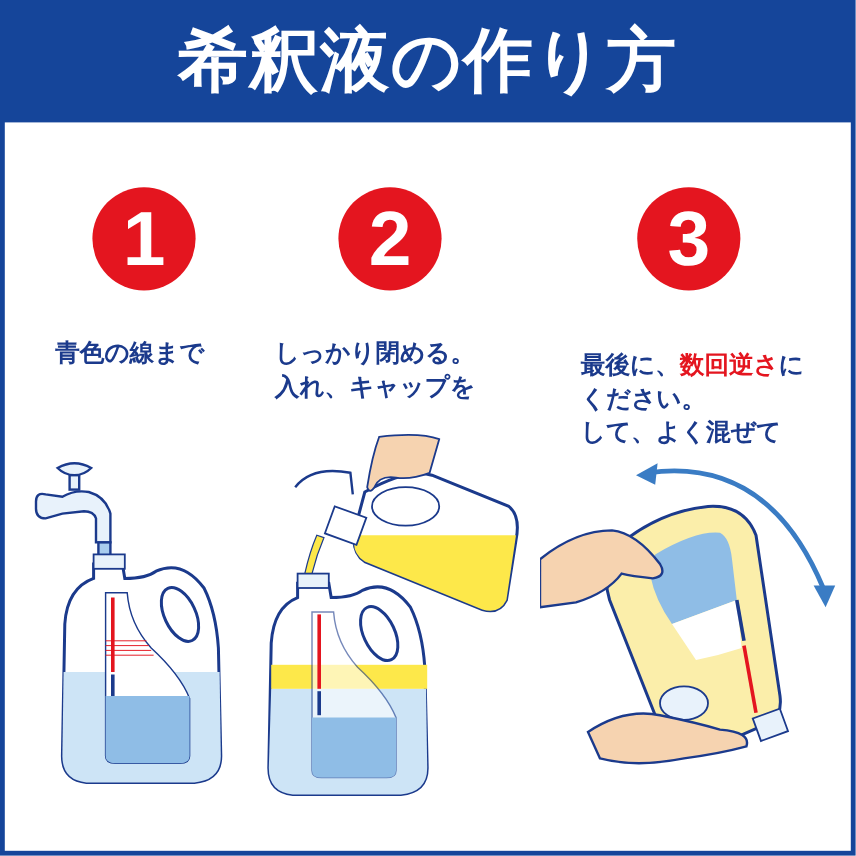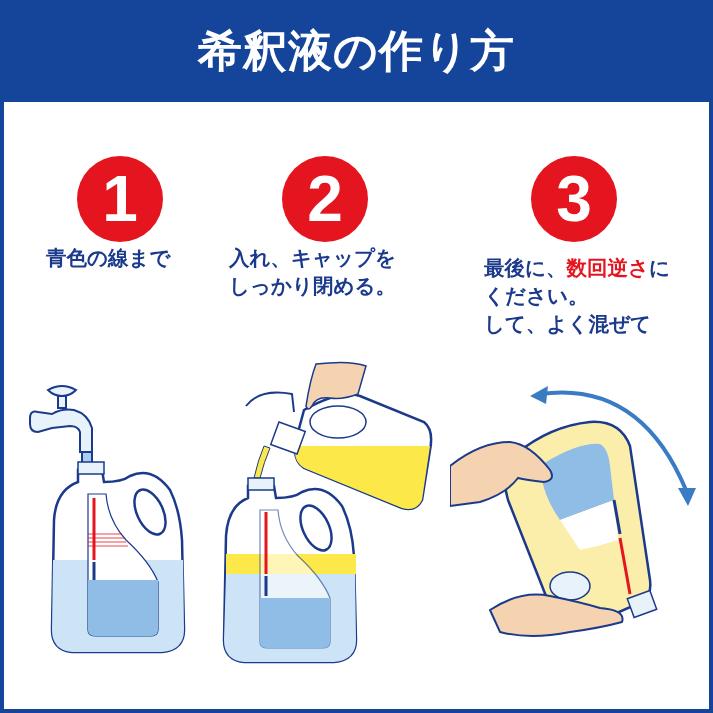--- a/index.html
+++ b/index.html
@@ -7,36 +7,36 @@
   body { font-family: "DejaVu Sans", "Liberation Sans", sans-serif; }
   .frame {
     position: absolute; left: 0; top: 0; width: 713px; height: 713px;
     background: #15459a;
   }
   .header {
     position: absolute; left: 0; top: 0; width: 713px; height: 102px;
     display: flex; align-items: center; justify-content: center;
   }
   .title {
-    color: #ffffff; font-size: 44px; font-weight: bold; letter-spacing: 1px;
+    color: #ffffff; font-size: 58px; font-weight: bold; letter-spacing: 1px;
     font-family: "DejaVu Sans", sans-serif;
   }
   .panel {
     position: absolute; left: 4px; top: 102px; width: 705px; height: 607px;
     background: #ffffff;
   }
   .badge {
     position: absolute; width: 86px; height: 86px; border-radius: 50%;
     background: #e4151f; color: #ffffff;
     display: flex; align-items: center; justify-content: center;
     font-size: 64px; font-weight: bold; font-family: "Liberation Sans", sans-serif;
   }
   .desc {
     position: absolute; color: #1b3a8c; font-size: 20.5px; line-height: 28px;
-    font-weight: bold; white-space: nowrap; font-family: "DejaVu Sans", sans-serif;
+    font-weight: bold; white-space: nowrap; font-family: "DejaVu Sans", sans-serif; margin-top: 36px;
   }
   .desc .red { color: #e4151f; }
   .illus { position: absolute; }
 </style>
 </head>
 <body>
 
 <div class="frame"></div>
 
 <div class="header">
@@ -78,22 +78,22 @@
           <line x1="66" y1="168" x2="102" y2="168"></line>
         <line x1="66" y1="172" x2="104" y2="172"></line>
           <line x1="66" y1="176" x2="106" y2="176"></line>
       </g>
     </svg>
   </div>
 
   <div>
     <div class="badge" style="left:278px; top:54px;">2</div>
     <div class="desc" style="left:225px; top:142px;">
+      <div><span>しっかり閉める。</span></div>
       <div><span>入れ、キャップを</span></div>
-      <div><span>しっかり閉める。</span></div>
     </div>
 
     <svg class="illus" style="left:216px; top:258px;" width="232" height="312" viewBox="0 0 232 312">
 
       <g>
         <path d="M84 50 Q120 30 140 36 L204 62 Q214 70 210 90 L202 140 Q196 152 182 148 L84 108 Q72 100 76 80 Z" fill="#ffffff" stroke="#1b3a8c" stroke-width="2.5"></path>
         <path d="M80 86 L210 86 L202 140 Q196 152 182 148 L84 108 Q72 100 76 86 Z" fill="#fde84a"></path>
         <ellipse cx="118" cy="62" rx="28" ry="16" fill="#ffffff" stroke="#1b3a8c" stroke-width="1.5"></ellipse>
         <rect x="54" y="66" width="28" height="24" transform="rotate(20 68 78)" fill="#ffffff" stroke="#1b3a8c" stroke-width="1.5"></rect>
       </g>

